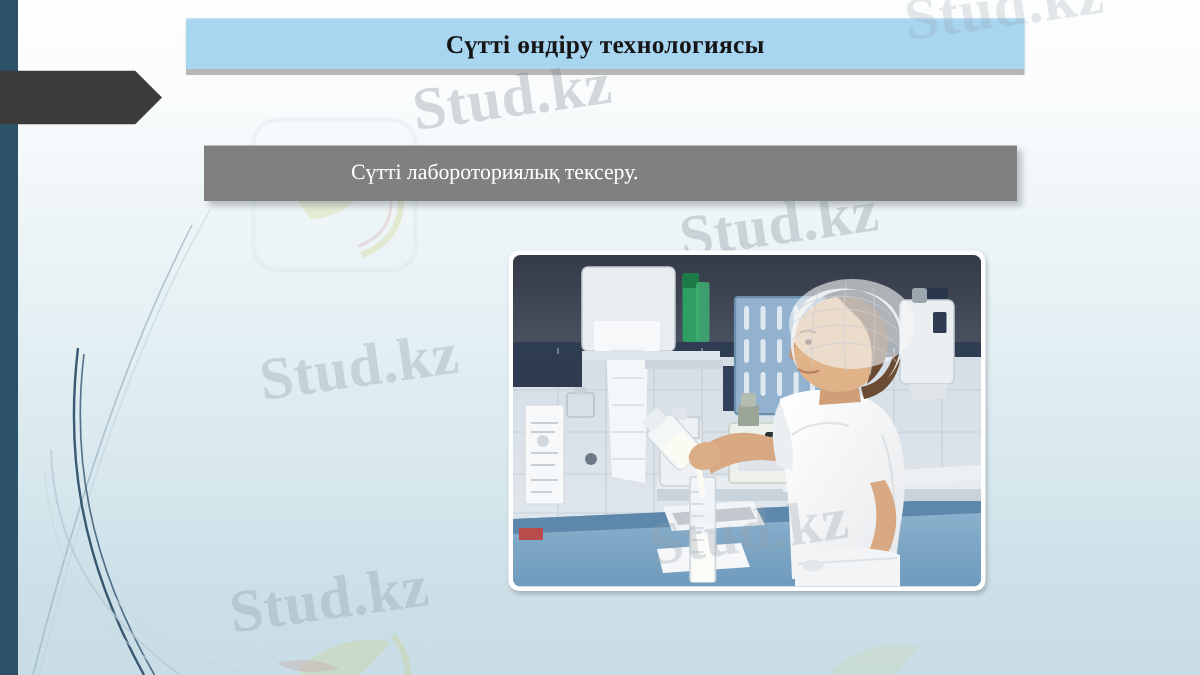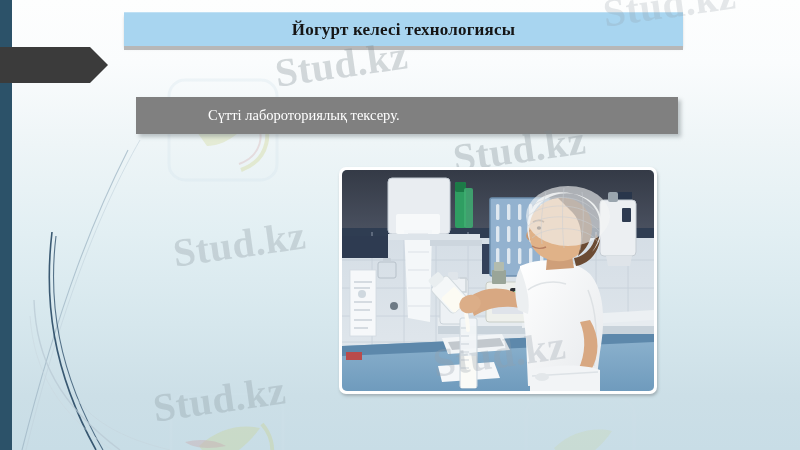--- a/index.html
+++ b/index.html
@@ -103,21 +103,21 @@
     height: 37px;
     background: #808080;
     box-shadow: 3px 3px 4px rgba(100,110,115,0.40);
     display: flex;
     align-items: center;
   }
   .subtitle-text {
     font-family: "Liberation Serif", serif;
     font-size: 14.5px;
     color: #ffffff;
-    margin-left: 72px;
+    margin-left: 98px;
     white-space: nowrap;
   }
 
   
   .body-text {
     position: absolute;
     left: 118px;
     top: 186px;
     width: 200px;
     font-family: "Liberation Serif", serif;
@@ -213,21 +213,21 @@
     <path d="M 20 54 C 35 50, 51 52, 61 58 C 45 61, 30 61, 20 54 Z" fill="#c98a8a" opacity="0.5"></path>
     <path d="M 97 36 C 115 57, 109 88, 80 98" fill="none" stroke="#c9cf7a" stroke-width="4" opacity="0.6"></path>
   </svg>
 
   <svg class="wm-logo wm-logo-3" viewBox="0 0 120 110">
     <rect x="6" y="6" width="108" height="98" rx="16" fill="none" stroke="#cfe0ea" stroke-width="3" opacity="0.5"></rect>
     <path d="M 34 56 C 52 39, 74 35, 92 39 C 80 57, 62 71, 44 71 Z" fill="#c9cf7a" opacity="0.5"></path>
   </svg>
 
   <div class="title-band">
-    <span class="title-text">Йогурт келесі технологиясы</span>
+    <span class="title-text">Сүтті өндіру технологиясы</span>
   </div>
 
   <div class="wm wm-f">Stud.kz</div>
   <div class="wm wm-a">Stud.kz</div>
 
   <div class="subtitle-band">
     <span class="subtitle-text">Сүтті лабороториялық тексеру.</span>
   </div>
 
   <div class="wm wm-b">Stud.kz</div>

